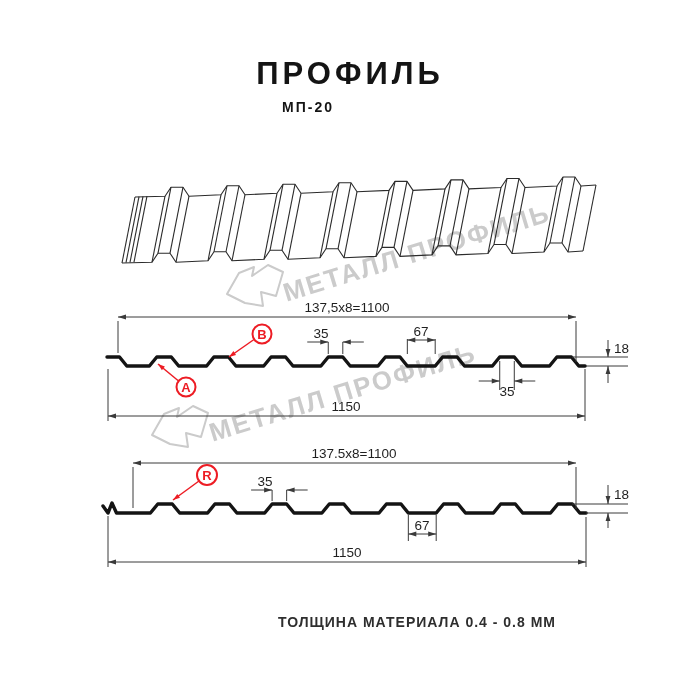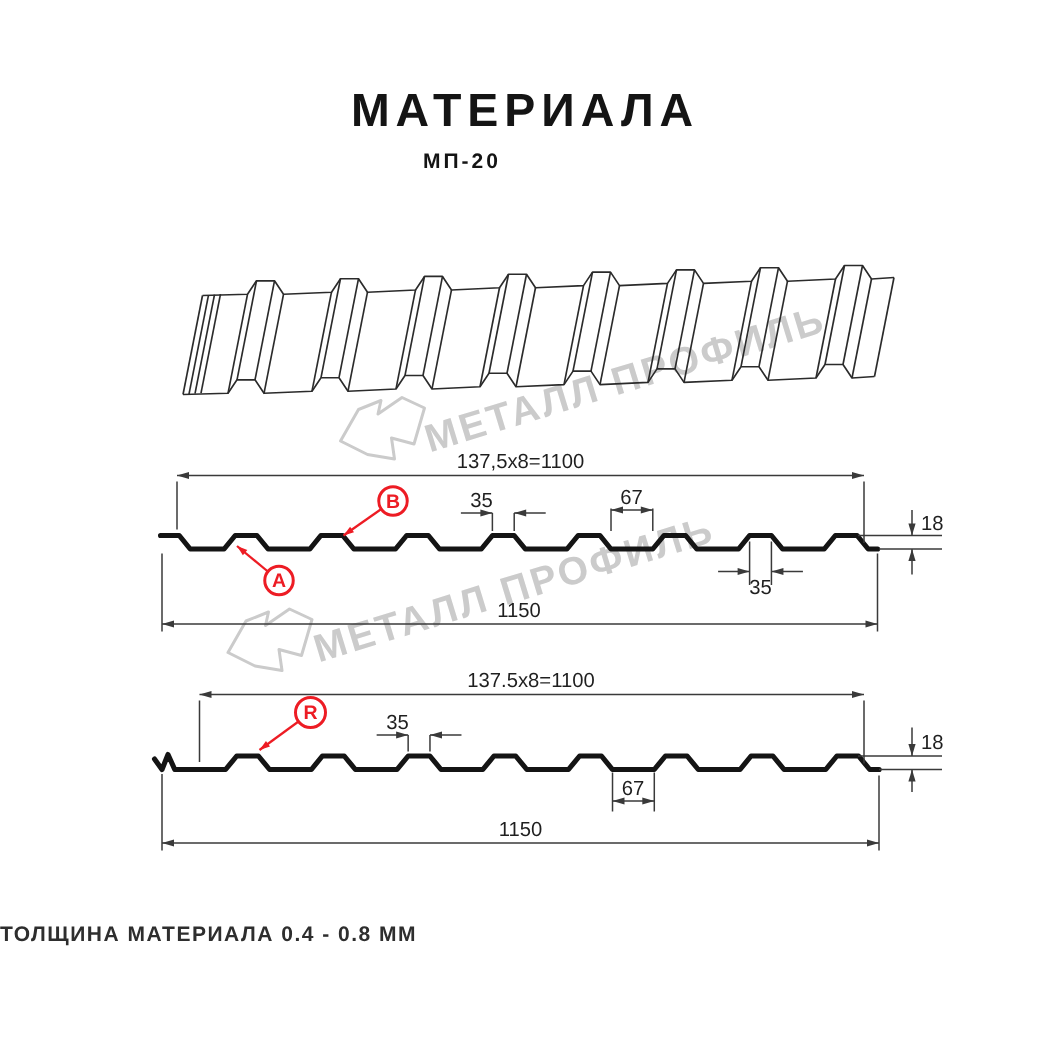--- a/index.html
+++ b/index.html
@@ -2,21 +2,21 @@
 <html><head>
 <meta charset="utf-8">
 <style>
   html,body{margin:0;padding:0;background:#f2f2f2;}
   .canvas{position:relative;width:700px;height:700px;background:#ffffff;overflow:hidden;
           font-family:"Liberation Sans", sans-serif;}
   .title{position:absolute;left:0;top:56px;width:700px;text-align:center;
          font-size:31px;font-weight:bold;letter-spacing:4px;color:#141414;z-index:3;}
   .subtitle{position:absolute;left:0;top:99px;width:616px;text-align:center;
          font-size:14px;font-weight:bold;letter-spacing:2px;color:#141414;z-index:3;}
-  .footer-note{position:absolute;left:0;top:614px;width:556px;text-align:left;
+  .footer-note{position:absolute;left:0;top:614px;width:556px;text-align:right;
          font-size:14px;font-weight:bold;letter-spacing:1px;color:#2e2e2e;z-index:3;}
   .wm-text{position:absolute;color:#cbcbcb;font-size:26px;font-weight:bold;letter-spacing:2px;
          transform:rotate(-17deg);transform-origin:0 50%;white-space:nowrap;z-index:1;}
   .wm-logo{position:absolute;z-index:1;}
   svg.draw{position:absolute;z-index:2;}
   
   .thick{stroke:#141414;stroke-width:3.4;fill:none;stroke-linejoin:round;stroke-linecap:round;}
   .thin{stroke:#3a3a3a;stroke-width:1;fill:none;}
   .iso{stroke:#2b2b2b;stroke-width:1.1;fill:none;stroke-linejoin:round;}
   .arf{fill:#3a3a3a;stroke:none;}
@@ -25,21 +25,21 @@
   .redfill{fill:#ed1c24;stroke:none;}
   .redcirc{stroke:#ed1c24;stroke-width:2;fill:#ffffff;}
   .redtext{fill:#ed1c24;font-size:13px;font-weight:bold;font-family:"Liberation Sans",sans-serif;}
   .wmstroke{stroke:#cbcbcb;stroke-width:2;fill:none;stroke-linejoin:round;}
 </style>
 </head>
 <body>
 
 <div class="canvas">
 
-  <div class="title">МАТЕРИАЛА</div>
+  <div class="title">ПРОФИЛЬ</div>
   <div class="subtitle">МП-20</div>
 
   <svg class="wm-logo" style="left:224px;top:263px;" width="64" height="48" viewBox="0 0 64 48">
     <path class="wmstroke" d="M 3,31 L 15,10 L 30,4 L 28,13 L 44,2 L 59,9 L 52,33 L 37,29 L 39,43 L 21,40 Z"></path>
   </svg>
   <div class="wm-text" style="left:284px;top:278px;">МЕТАЛЛ ПРОФИЛЬ</div>
 
   <svg class="wm-logo" style="left:149px;top:404px;" width="64" height="48" viewBox="0 0 64 48">
     <path class="wmstroke" d="M 3,31 L 15,10 L 30,4 L 28,13 L 44,2 L 59,9 L 52,33 L 37,29 L 39,43 L 21,40 Z"></path>
   </svg>

